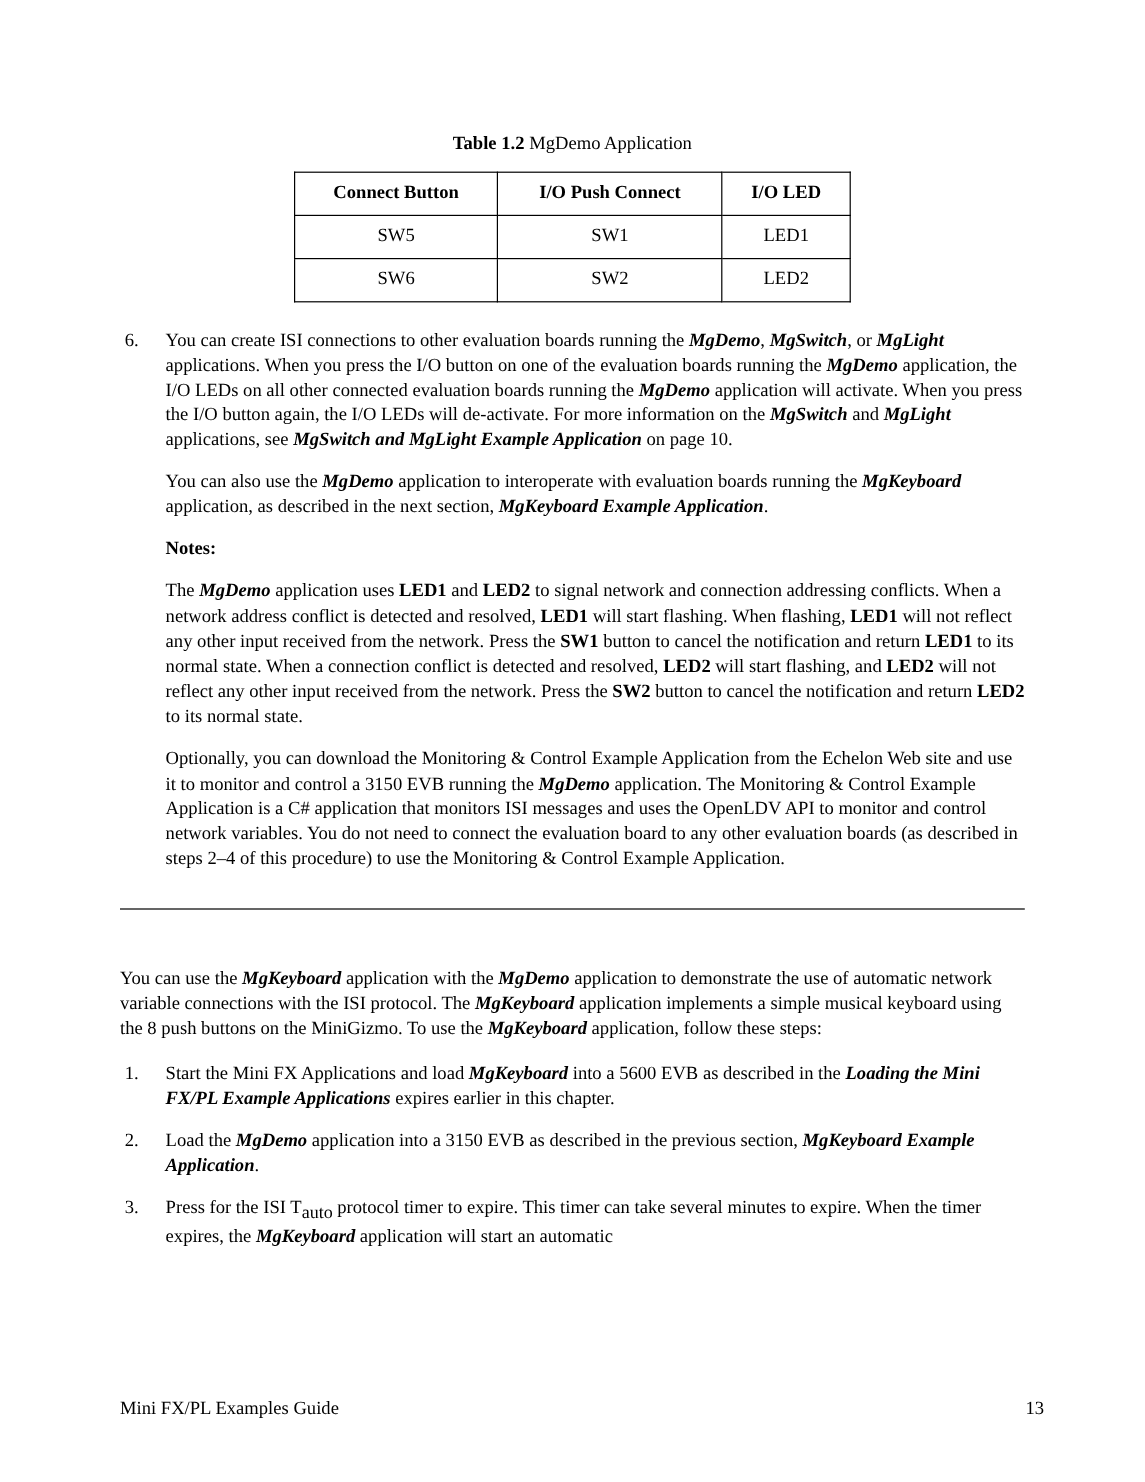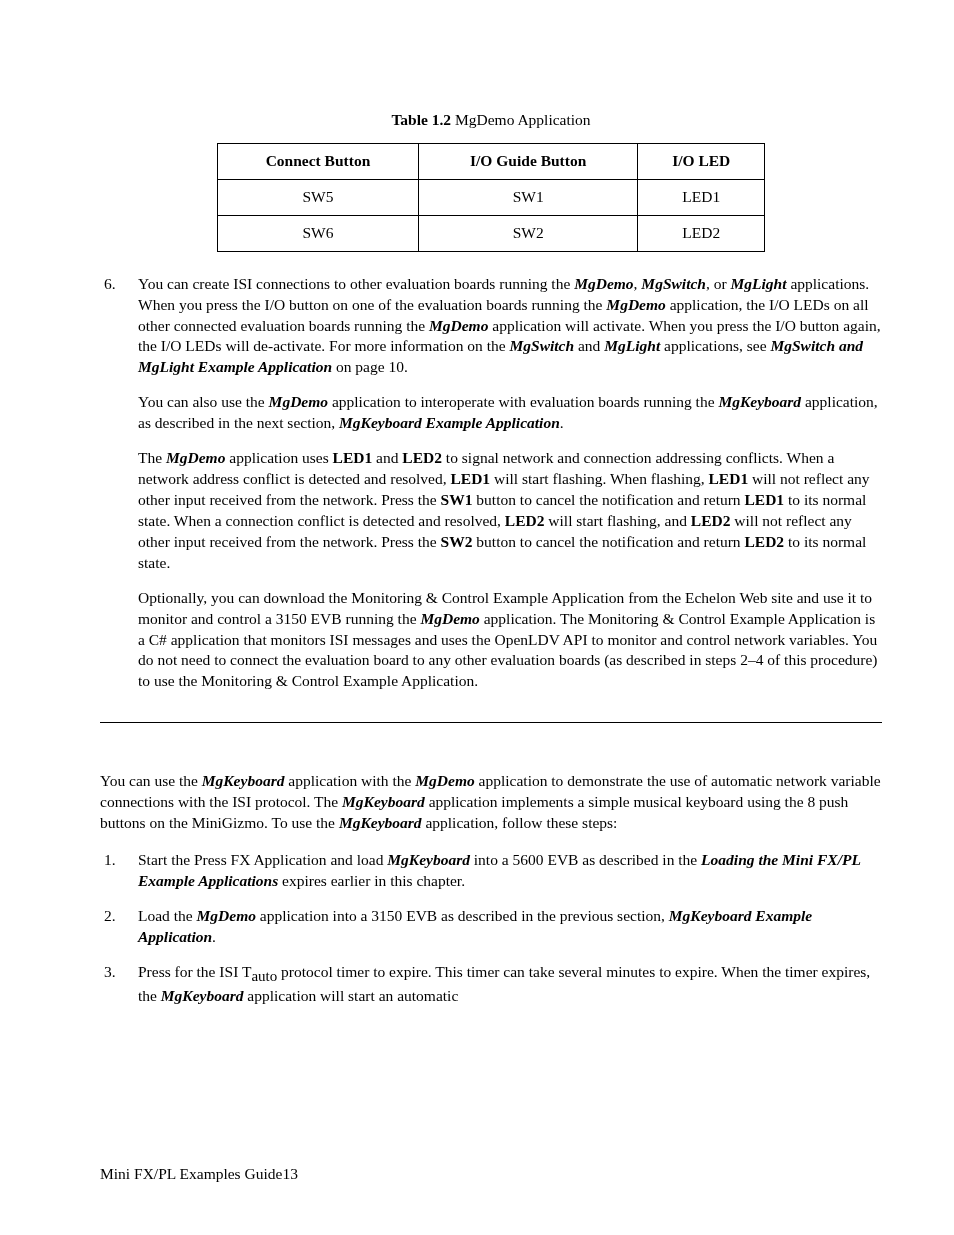--- a/index.html
+++ b/index.html
@@ -7,35 +7,35 @@
       font-size: 15.5px;
       line-height: 1.35;
       color: #000;
       margin: 0;
       padding: 0;
       background: #fff;
     }
     .page {
       width: 954px;
       min-height: 1235px;
-      padding: 110px 72px 50px 100px;
+      padding: 110px 100px 50px 100px;
       box-sizing: border-box;
       position: relative;
     }
     .table-caption {
       text-align: center;
       margin-bottom: 12px;
     }
     .table-caption .bold {
       font-weight: bold;
     }
     table.data-table {
       border-collapse: collapse;
       margin: 0 auto 22px auto;
-      width: 548px;
+      width: 464px;
     }
     table.data-table th,
     table.data-table td {
       border: 1px solid #000;
       padding: 7px 10px;
       text-align: center;
     }
     table.data-table th {
       font-weight: bold;
     }
@@ -61,40 +61,41 @@
     .bold { font-weight: bold; }
     hr.section {
       border: none;
       border-top: 1.5px solid #000;
       margin: 16px 0 48px 0;
     }
     .footer {
       position: absolute;
       bottom: 50px;
       left: 100px;
-      right: 106px;
+      right: 84px;
       display: flex;
+      justify-content: space-between;
     }
     .sub { font-size: 15px; vertical-align: sub; }
     .notes-label { font-weight: bold; }
   </style>
 </head>
 <body>
 
 <div class="page">
 
   <div class="table-caption">
     <span class="bold">Table 1.2</span><span> MgDemo Application</span>
   </div>
 
   <table class="data-table">
     <thead>
       <tr>
         <th>Connect Button</th>
-        <th>I/O Guide Button</th>
+        <th>I/O Push Connect</th>
         <th>I/O LED</th>
       </tr>
     </thead>
     <tbody>
       <tr>
         <td>SW5</td>
         <td>SW1</td>
         <td>LED1</td>
       </tr>
       <tr>
@@ -107,39 +108,40 @@
 
   <div class="list-item">
     <div class="num">6.</div>
     <div class="content">
       <p>
         <span>You can create ISI connections to other evaluation boards running the </span><span class="italic">MgDemo</span><span>, </span><span class="italic">MgSwitch</span><span>, or </span><span class="italic">MgLight</span><span> applications.  When you press the I/O button on one of the evaluation boards running the </span><span class="italic">MgDemo</span><span> application, the I/O LEDs on all other connected evaluation boards running the </span><span class="italic">MgDemo</span><span> application will activate.  When you press the I/O button again, the I/O LEDs will de-activate.  For more information on the </span><span class="italic">MgSwitch</span><span> and </span><span class="italic">MgLight</span><span> applications, see </span><span class="italic">MgSwitch and MgLight Example Application</span><span> on page 10.</span>
       </p>
       <p>
         <span>You can also use the </span><span class="italic">MgDemo</span><span> application to interoperate with evaluation boards running the </span><span class="italic">MgKeyboard</span><span> application, as described in the next section, </span><span class="italic">MgKeyboard Example Application</span><span>.</span>
       </p>
+      <p><span class="notes-label">Notes:</span></p>
       <p>
         <span>The </span><span class="italic">MgDemo</span><span> application uses </span><span class="bold">LED1</span><span> and </span><span class="bold">LED2</span><span> to signal network and connection addressing conflicts.  When a network address conflict is detected and resolved, </span><span class="bold">LED1</span><span> will start flashing.  When flashing, </span><span class="bold">LED1</span><span> will not reflect any other input received from the network.  Press the </span><span class="bold">SW1</span><span> button to cancel the notification and return </span><span class="bold">LED1</span><span> to its normal state.  When a connection conflict is detected and resolved, </span><span class="bold">LED2</span><span> will start flashing, and </span><span class="bold">LED2</span><span> will not reflect any other input received from the network.  Press the </span><span class="bold">SW2</span><span> button to cancel the notification and return </span><span class="bold">LED2</span><span> to its normal state.</span>
       </p>
       <p>
         <span>Optionally, you can download the Monitoring &amp; Control Example Application from the Echelon Web site and use it to monitor and control a 3150 EVB running the </span><span class="italic">MgDemo</span><span> application.  The Monitoring &amp; Control Example Application is a C# application that monitors ISI messages and uses the OpenLDV API to monitor and control network variables.  You do not need to connect the evaluation board to any other evaluation boards (as described in steps 2–4 of this procedure) to use the Monitoring &amp; Control Example Application.</span>
       </p>
     </div>
   </div>
 
   <hr class="section">
 
   <p class="indentless">
     <span>You can use the </span><span class="italic">MgKeyboard</span><span> application with the </span><span class="italic">MgDemo</span><span> application to demonstrate the use of automatic network variable connections with the ISI protocol.  The </span><span class="italic">MgKeyboard</span><span> application implements a simple musical keyboard using the 8 push buttons on the MiniGizmo.  To use the </span><span class="italic">MgKeyboard</span><span> application, follow these steps:</span>
   </p>
 
   <div class="list-item">
     <div class="num">1.</div>
     <div class="content">
-      <span>Start the Press FX Application and load </span><span class="italic">MgKeyboard</span><span> into a 5600 EVB as described in the </span><span class="italic">Loading the Mini FX/PL Example Applications</span><span> expires earlier in this chapter.</span>
+      <span>Start the Mini FX Applications and load </span><span class="italic">MgKeyboard</span><span> into a 5600 EVB as described in the </span><span class="italic">Loading the Mini FX/PL Example Applications</span><span> expires earlier in this chapter.</span>
     </div>
   </div>
 
   <div class="list-item">
     <div class="num">2.</div>
     <div class="content">
       <span>Load the </span><span class="italic">MgDemo</span><span> application into a 3150 EVB as described in the previous section, </span><span class="italic">MgKeyboard Example Application</span><span>.</span>
     </div>
   </div>
 

